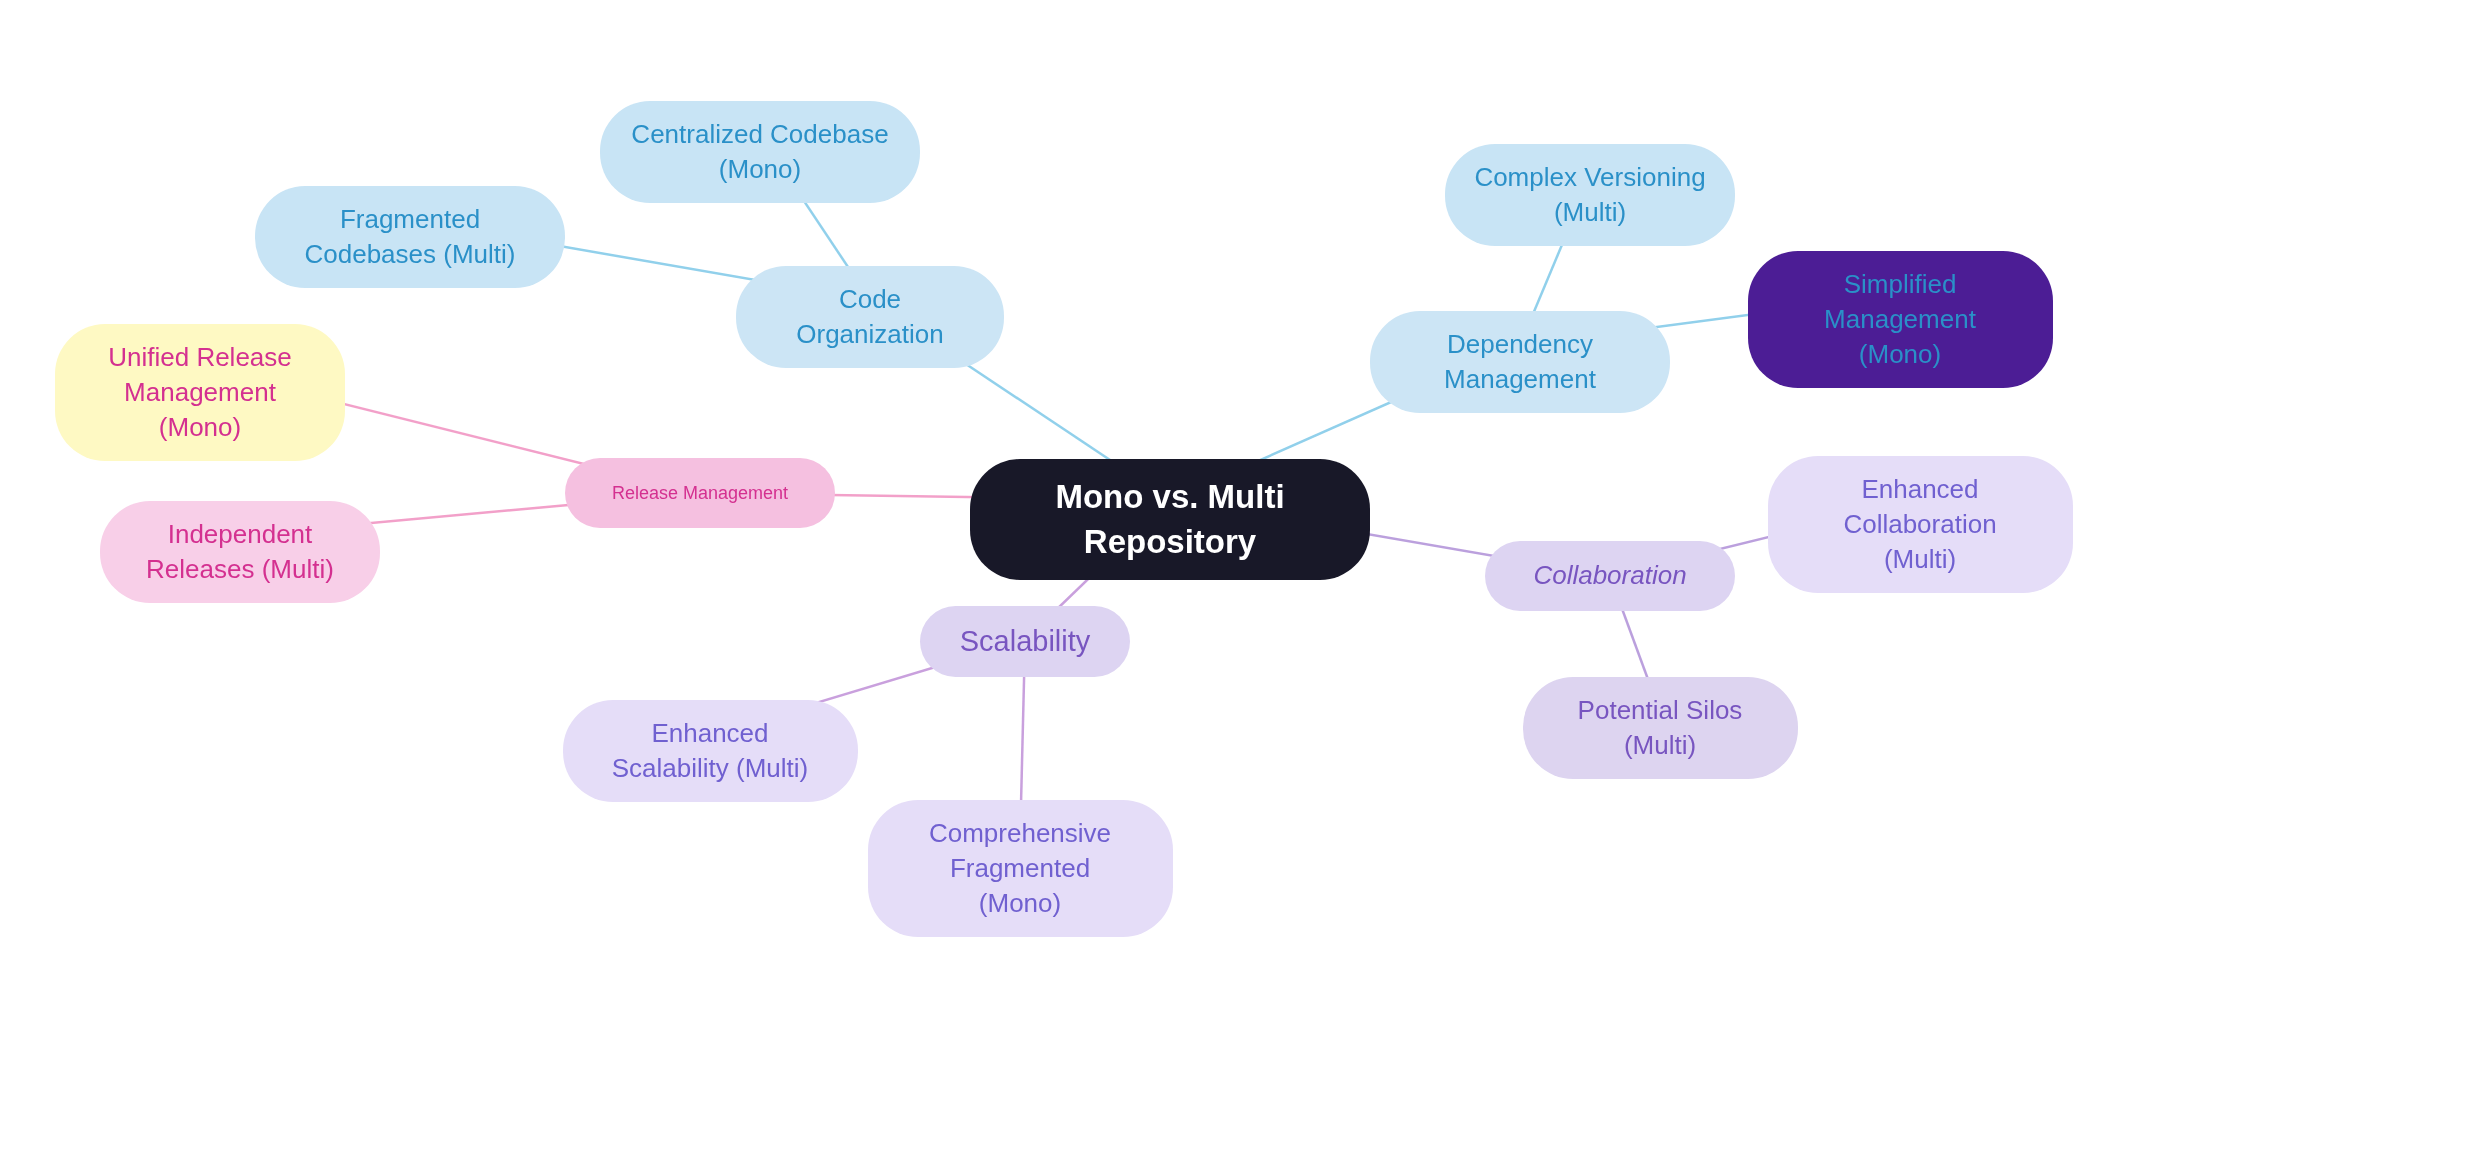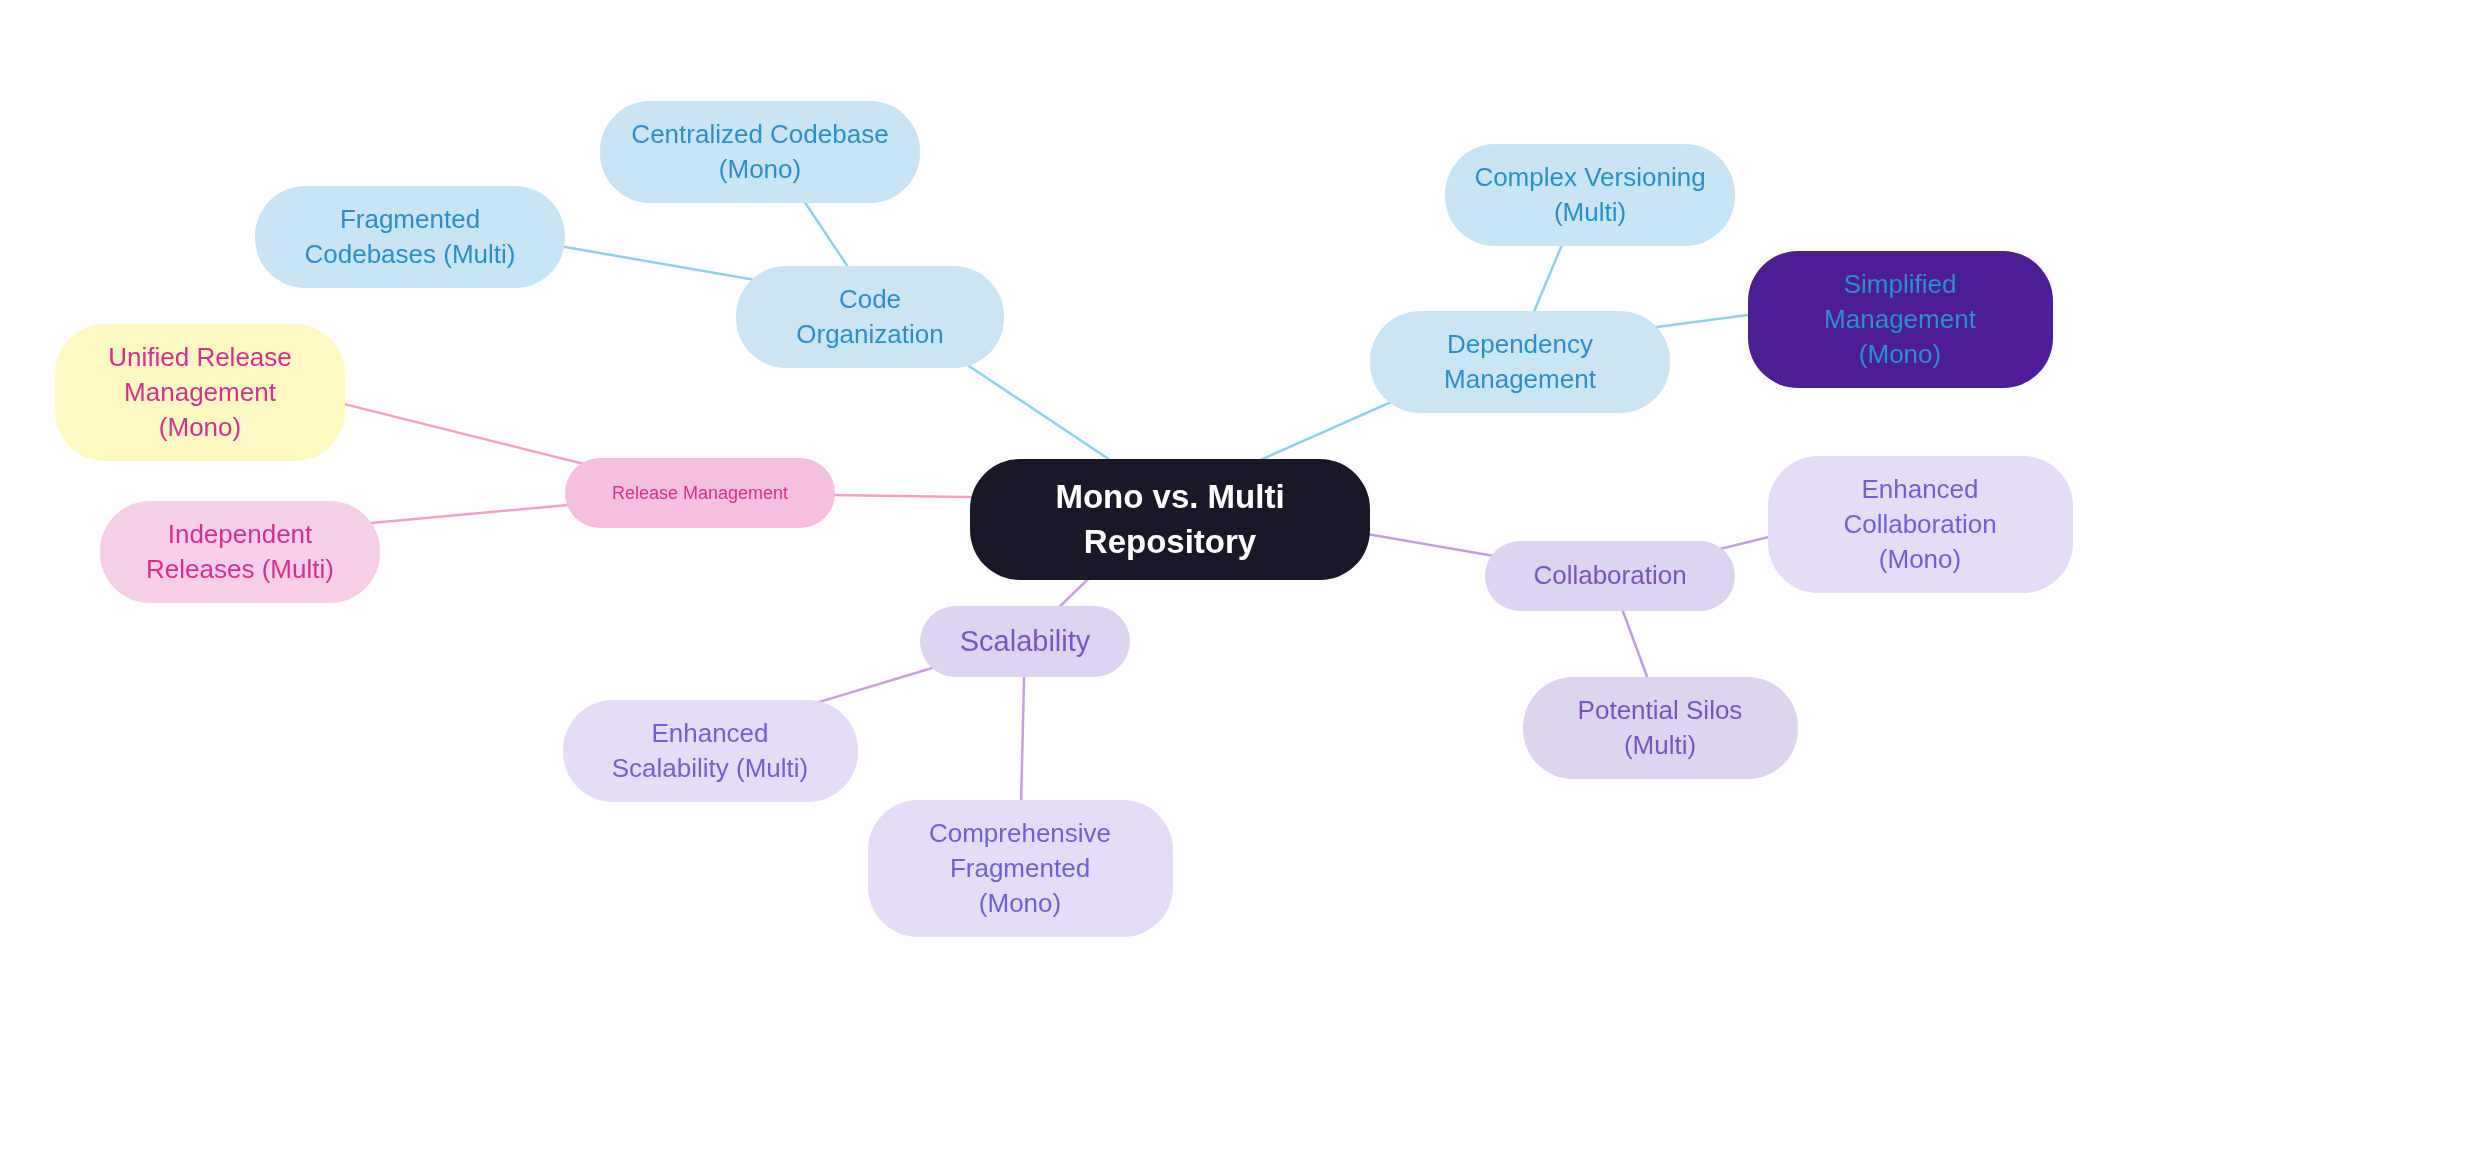--- a/index.html
+++ b/index.html
@@ -51,21 +51,21 @@
     <div style="position: absolute; left: 600px; top: 101px; width: 320px; min-height: 68px; border-radius: 50px; background: rgb(200, 228, 245); color: rgb(42, 144, 200); display: flex; align-items: center; justify-content: center; text-align: center; padding: 16px 28px; font-size: 26px; font-weight: 500; line-height: 1.35; white-space: pre-line; z-index: 2;"><span>Centralized Codebase (Mono)</span></div>
     <div style="position: absolute; left: 255px; top: 186px; width: 310px; min-height: 68px; border-radius: 50px; background: rgb(200, 228, 245); color: rgb(42, 144, 200); display: flex; align-items: center; justify-content: center; text-align: center; padding: 16px 28px; font-size: 26px; font-weight: 500; line-height: 1.35; white-space: pre-line; z-index: 2;"><span>Fragmented Codebases (Multi)</span></div>
     <div style="position: absolute; left: 1370px; top: 311px; width: 300px; min-height: 68px; border-radius: 50px; background: rgb(204, 229, 245); color: rgb(42, 144, 200); display: flex; align-items: center; justify-content: center; text-align: center; padding: 16px 28px; font-size: 26px; font-weight: 500; line-height: 1.35; white-space: pre-line; z-index: 2;"><span>Dependency Management</span></div>
     <div style="position: absolute; left: 1445px; top: 144px; width: 290px; min-height: 68px; border-radius: 50px; background: rgb(200, 228, 245); color: rgb(42, 144, 200); display: flex; align-items: center; justify-content: center; text-align: center; padding: 16px 28px; font-size: 26px; font-weight: 500; line-height: 1.35; white-space: pre-line; z-index: 2;"><span>Complex Versioning (Multi)</span></div>
     <div style="position: absolute; left: 1747.5px; top: 251px; width: 305px; min-height: 88px; border-radius: 50px; background: #4c1d95; color: rgb(42, 144, 200); display: flex; align-items: center; justify-content: center; text-align: center; padding: 16px 28px; font-size: 26px; font-weight: 500; line-height: 1.35; white-space: pre-line; z-index: 2;"><span>Simplified Management
 (Mono)</span></div>
     <div style="position: absolute; left: 565px; top: 458px; width: 270px; min-height: 70px; border-radius: 50px; background: rgb(245, 192, 224); color: rgb(212, 48, 144); display: flex; align-items: center; justify-content: center; text-align: center; padding: 16px 28px; font-size: 18px; font-weight: 500; line-height: 1.35; white-space: pre-line; z-index: 2;"><span>Release Management</span></div>
     <div style="position: absolute; left: 55px; top: 324px; width: 290px; min-height: 88px; border-radius: 50px; background: #fef9c3; color: rgb(212, 48, 144); display: flex; align-items: center; justify-content: center; text-align: center; padding: 16px 28px; font-size: 26px; font-weight: 500; line-height: 1.35; white-space: pre-line; z-index: 2;"><span>Unified Release Management
 (Mono)</span></div>
     <div style="position: absolute; left: 100px; top: 501px; width: 280px; min-height: 68px; border-radius: 50px; background: rgb(248, 207, 232); color: rgb(212, 48, 144); display: flex; align-items: center; justify-content: center; text-align: center; padding: 16px 28px; font-size: 26px; font-weight: 500; line-height: 1.35; white-space: pre-line; z-index: 2;"><span>Independent Releases (Multi)</span></div>
-    <div style="position: absolute; left: 1485px; top: 541px; width: 250px; min-height: 70px; border-radius: 50px; background: rgb(221, 212, 242); color: rgb(120, 85, 192); display: flex; align-items: center; justify-content: center; text-align: center; padding: 16px 28px; font-size: 26px; font-weight: 500; line-height: 1.35; white-space: pre-line; z-index: 2;"><span>Collaboration</span></div>
+    <div style="position: absolute; left: 1485px; top: 541px; width: 250px; min-height: 70px; border-radius: 50px; background: rgb(221, 212, 242); color: rgb(120, 85, 192); display: flex; align-items: center; justify-content: center; text-align: center; padding: 16px 28px; font-size: 26px; font-weight: 500; line-height: 1.35; white-space: pre-line; z-index: 2; font-style: italic;"><span>Collaboration</span></div>
     <div style="position: absolute; left: 1767.5px; top: 456px; width: 305px; min-height: 88px; border-radius: 50px; background: rgb(229, 221, 248); color: rgb(112, 96, 208); display: flex; align-items: center; justify-content: center; text-align: center; padding: 16px 28px; font-size: 26px; font-weight: 500; line-height: 1.35; white-space: pre-line; z-index: 2;"><span>Enhanced Collaboration
-(Mono)</span></div>
+(Multi)</span></div>
     <div style="position: absolute; left: 1522.5px; top: 677px; width: 275px; min-height: 70px; border-radius: 50px; background: rgb(221, 212, 240); color: rgb(120, 85, 192); display: flex; align-items: center; justify-content: center; text-align: center; padding: 16px 28px; font-size: 26px; font-weight: 500; line-height: 1.35; white-space: pre-line; z-index: 2;"><span>Potential Silos (Multi)</span></div>
     <div style="position: absolute; left: 920px; top: 606px; width: 210px; min-height: 68px; border-radius: 50px; background: rgb(221, 212, 242); color: rgb(120, 85, 192); display: flex; align-items: flex-start; justify-content: center; text-align: center; padding: 16px 28px; font-size: 29px; font-weight: 400; line-height: 1.35; white-space: pre-line; z-index: 2;"><span>Scalability</span></div>
     <div style="position: absolute; left: 562.5px; top: 700px; width: 295px; min-height: 70px; border-radius: 50px; background: rgb(229, 221, 248); color: rgb(112, 96, 208); display: flex; align-items: center; justify-content: center; text-align: center; padding: 16px 28px; font-size: 26px; font-weight: 500; line-height: 1.35; white-space: pre-line; z-index: 2;"><span>Enhanced Scalability (Multi)</span></div>
     <div style="position: absolute; left: 867.5px; top: 800px; width: 305px; min-height: 90px; border-radius: 50px; background: rgb(229, 221, 248); color: rgb(112, 96, 208); display: flex; align-items: center; justify-content: center; text-align: center; padding: 16px 28px; font-size: 26px; font-weight: 500; line-height: 1.35; white-space: pre-line; z-index: 2;"><span>Comprehensive Fragmented
 (Mono)</span></div>
   </div>
 
 </body></html>

